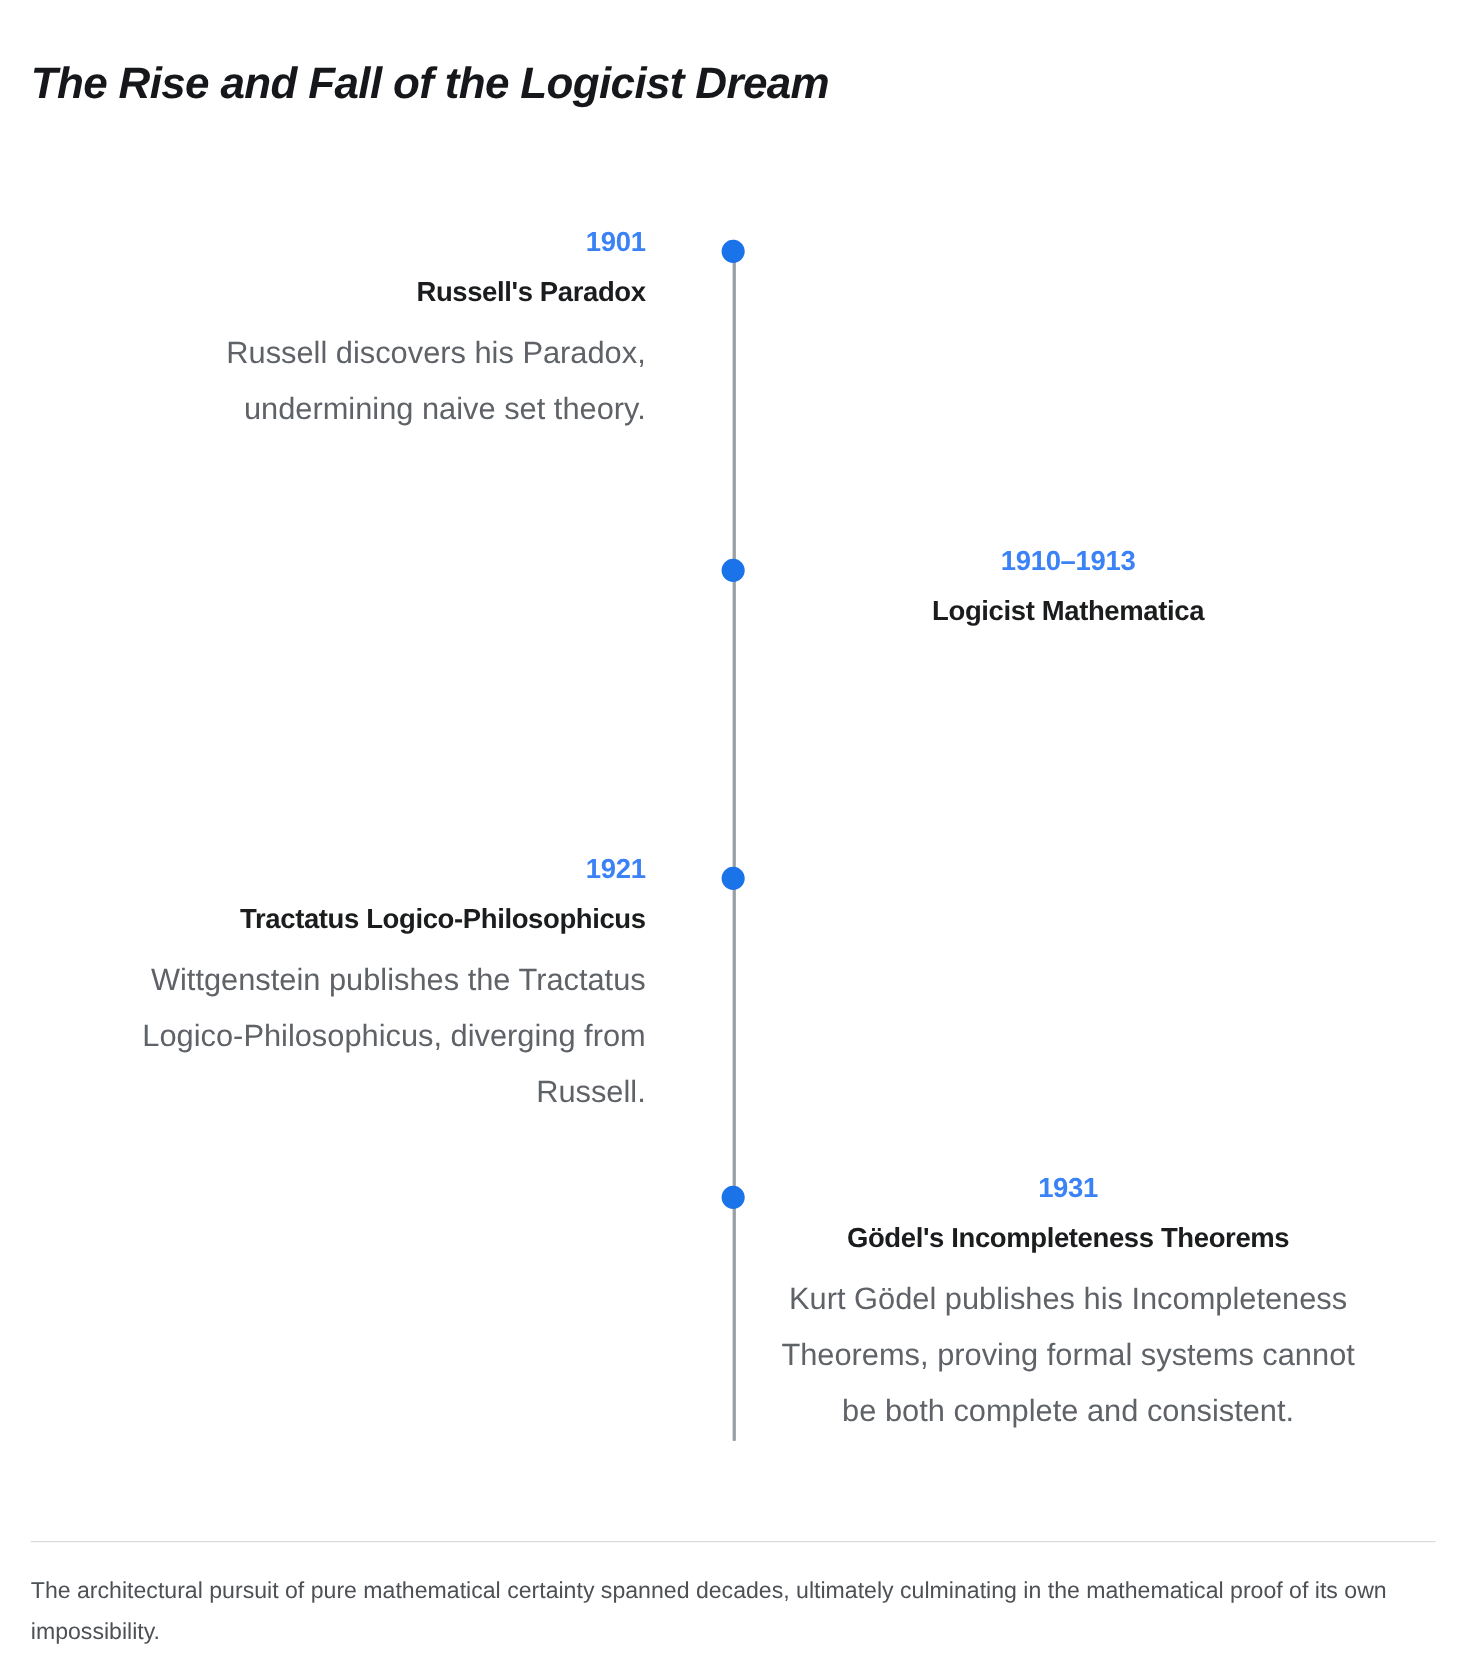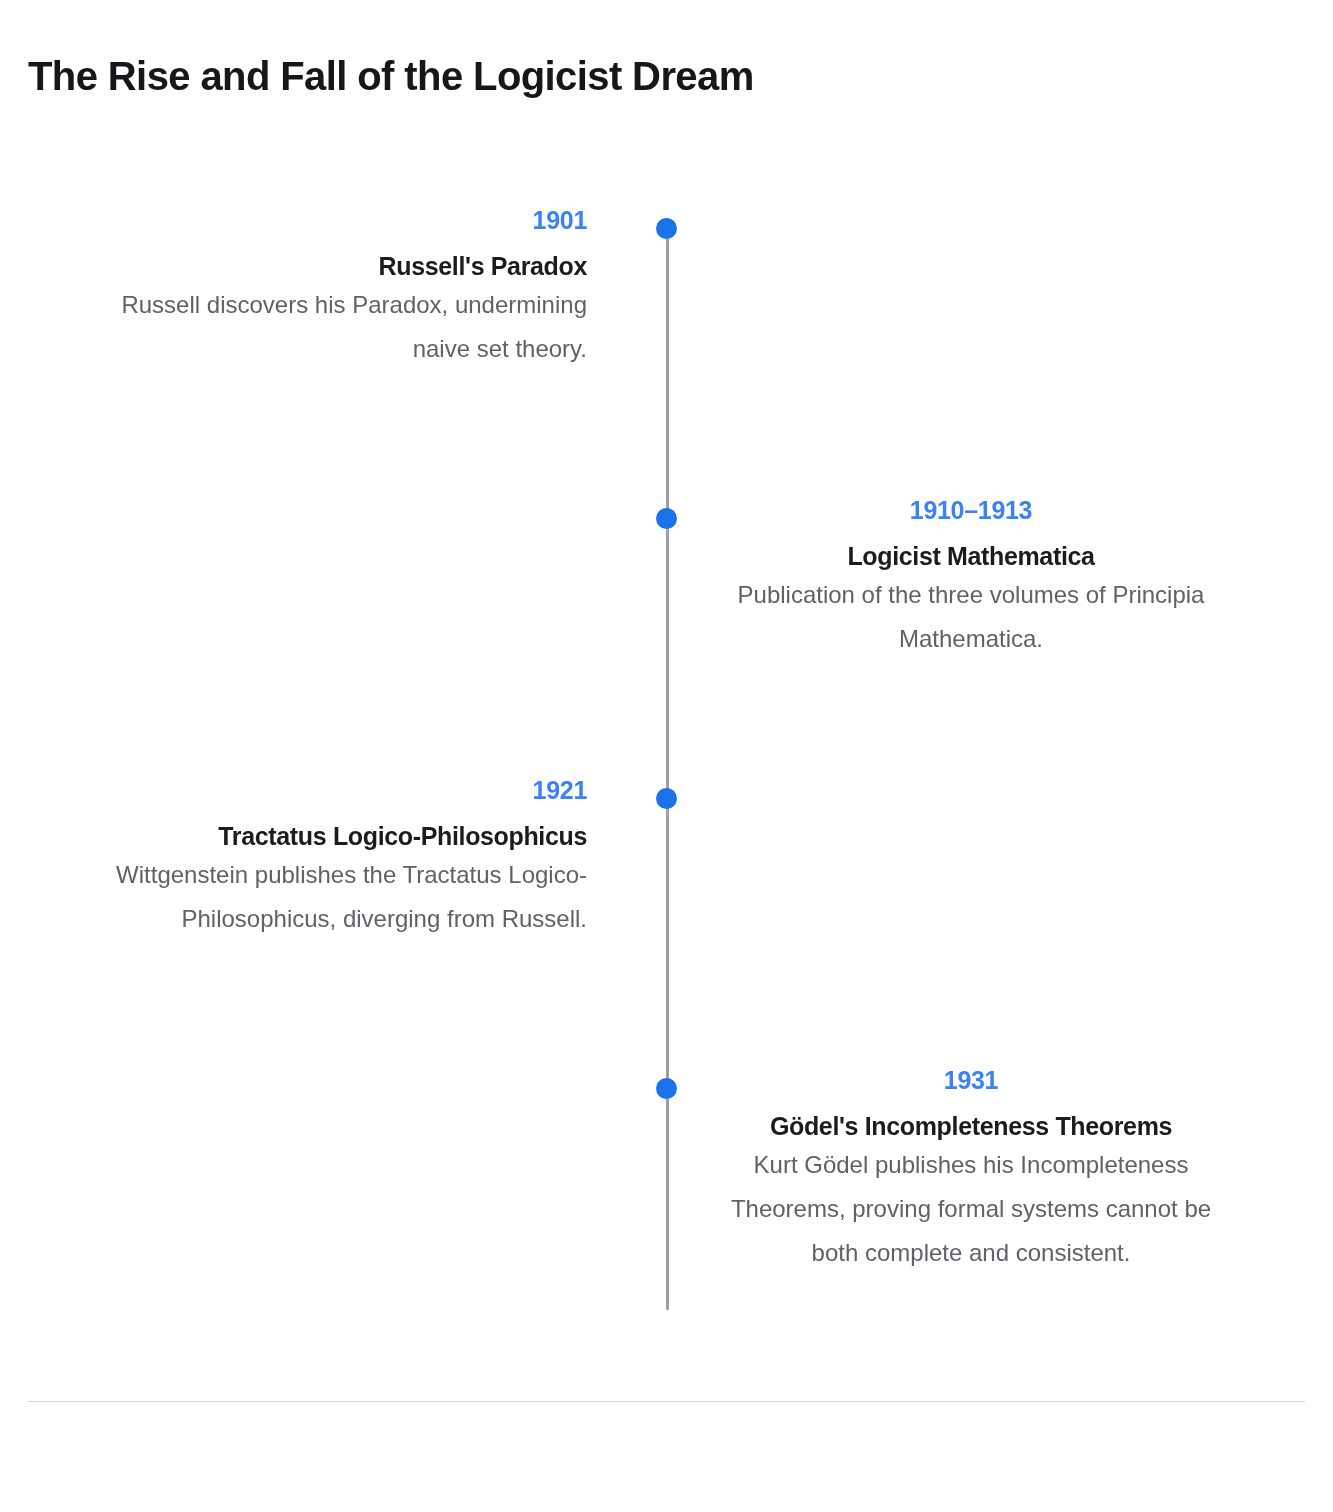--- a/index.html
+++ b/index.html
@@ -28,20 +28,21 @@
   
   .page-title {
     position: absolute;
     left: 28px;
     top: 52px;
     font-size: 40px;
     font-weight: 700;
     letter-spacing: -0.6px;
     color: #15171a;
     line-height: 1.2;
+    font-style: italic;
   }
 
   
   .timeline {
     position: absolute;
     left: 0;
     top: 175px;
     width: 1333px;
     height: 1170px;
   }
@@ -101,25 +102,25 @@
     font-size: 25px;
     font-weight: 700;
     color: #1b1c1e;
     letter-spacing: -0.35px;
     line-height: 1.3;
     margin-top: 14px;
     display: block;
   }
 
   .entry-desc {
-    font-size: 24px;
+    font-size: 28px;
     font-weight: 400;
     color: #5f6368;
     line-height: 1.83;
-    margin-top: 0;
+    margin-top: 12px;
     display: block;
   }
 
   
   .footer-divider {
     position: absolute;
     left: 28px;
     top: 1401px;
     width: 1277px;
     height: 1px;
@@ -154,21 +155,20 @@
         <span class="entry-title">Russell's Paradox</span>
         <span class="entry-desc">Russell discovers his Paradox, undermining naive set theory.</span>
       </div>
     </div>
 
     <div class="entry right" style="top:333px;">
       <span class="dot"></span>
       <div class="content">
         <span class="year">1910–1913</span>
         <span class="entry-title">Logicist Mathematica</span>
-        <span class="entry-desc">Publication of the three volumes of Principia Mathematica.</span>
       </div>
     </div>
 
     <div class="entry left" style="top:613px;">
       <span class="dot"></span>
       <div class="content">
         <span class="year">1921</span>
         <span class="entry-title">Tractatus Logico-Philosophicus</span>
         <span class="entry-desc">Wittgenstein publishes the Tractatus Logico-Philosophicus, diverging from Russell.</span>
       </div>
@@ -180,14 +180,15 @@
         <span class="year">1931</span>
         <span class="entry-title">Gödel's Incompleteness Theorems</span>
         <span class="entry-desc">Kurt Gödel publishes his Incompleteness Theorems, proving formal systems cannot be both complete and consistent.</span>
       </div>
     </div>
 
   </div>
 
   <div class="footer-divider"></div>
 
+  <p class="footer-note">The architectural pursuit of pure mathematical certainty spanned decades, ultimately culminating in the mathematical proof of its own impossibility.</p>
 
 </div>
 
 </body></html>

